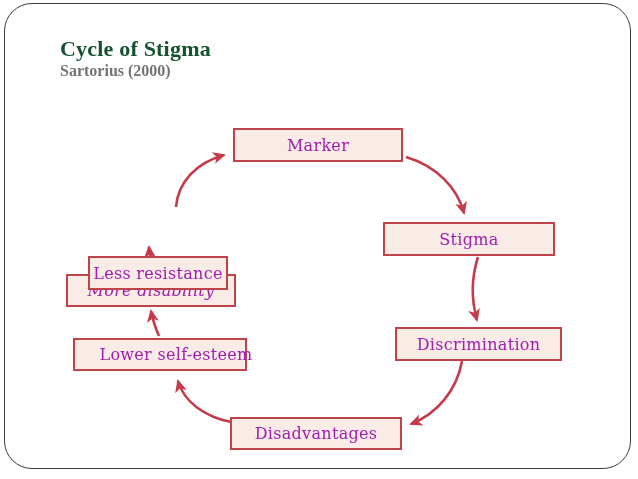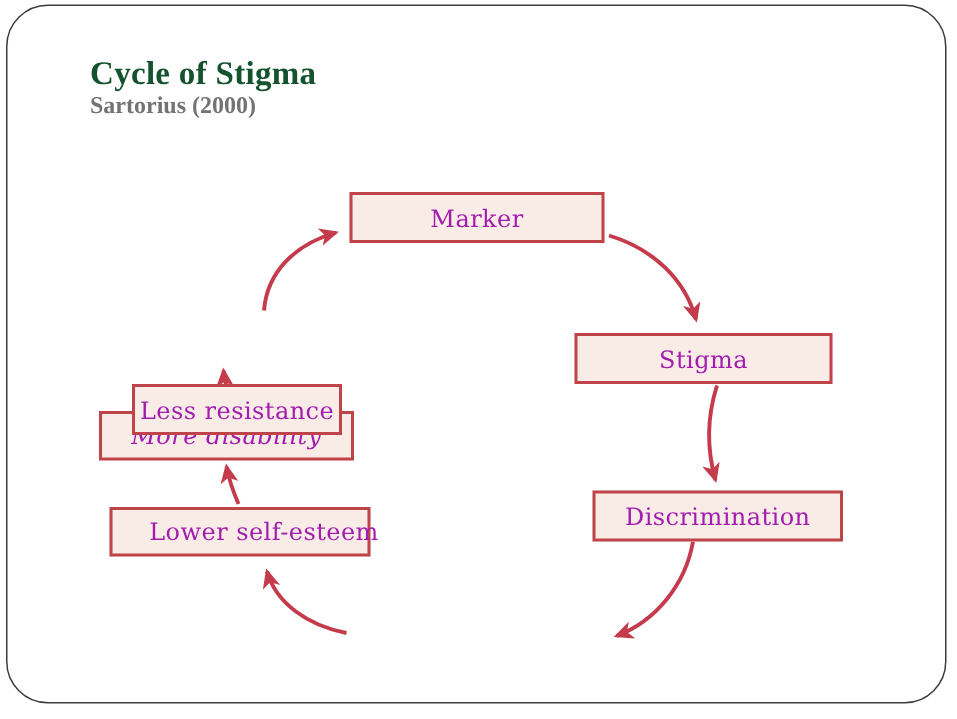--- a/index.html
+++ b/index.html
@@ -104,20 +104,21 @@
     <path class="arrow-path" d="M 159 336 Q 153 322 151 311" marker-end="url(#ah)"></path>
     <path class="arrow-path" d="M 156 272 Q 150 258 149 247" marker-end="url(#ah)"></path>
   </svg>
 
   <div class="node" style="left:233px; top:128px; width:170px; height:34px;">Marker</div>
 
   <div class="node" style="left:383px; top:222px; width:172px; height:34px;">Stigma</div>
 
   <div class="node" style="left:395px; top:327px; width:167px; height:34px;">Discrimination</div>
 
+  <div class="node" style="left:230px; top:417px; width:172px; height:33px;">Disadvantages</div>
 
   <div class="node" style="left:73px; top:338px; width:174px; height:33px;padding-left:32px;">Lower self-esteem</div>
 
   <div class="node" style="left:66px; top:274px; width:170px; height:33px;font-style:italic;">More disability</div>
 
   <div class="node" style="left:88px; top:213px; width:140px; height:34px;margin-top:43px;">Less resistance</div>
 
 </div>
 
 </body></html>

